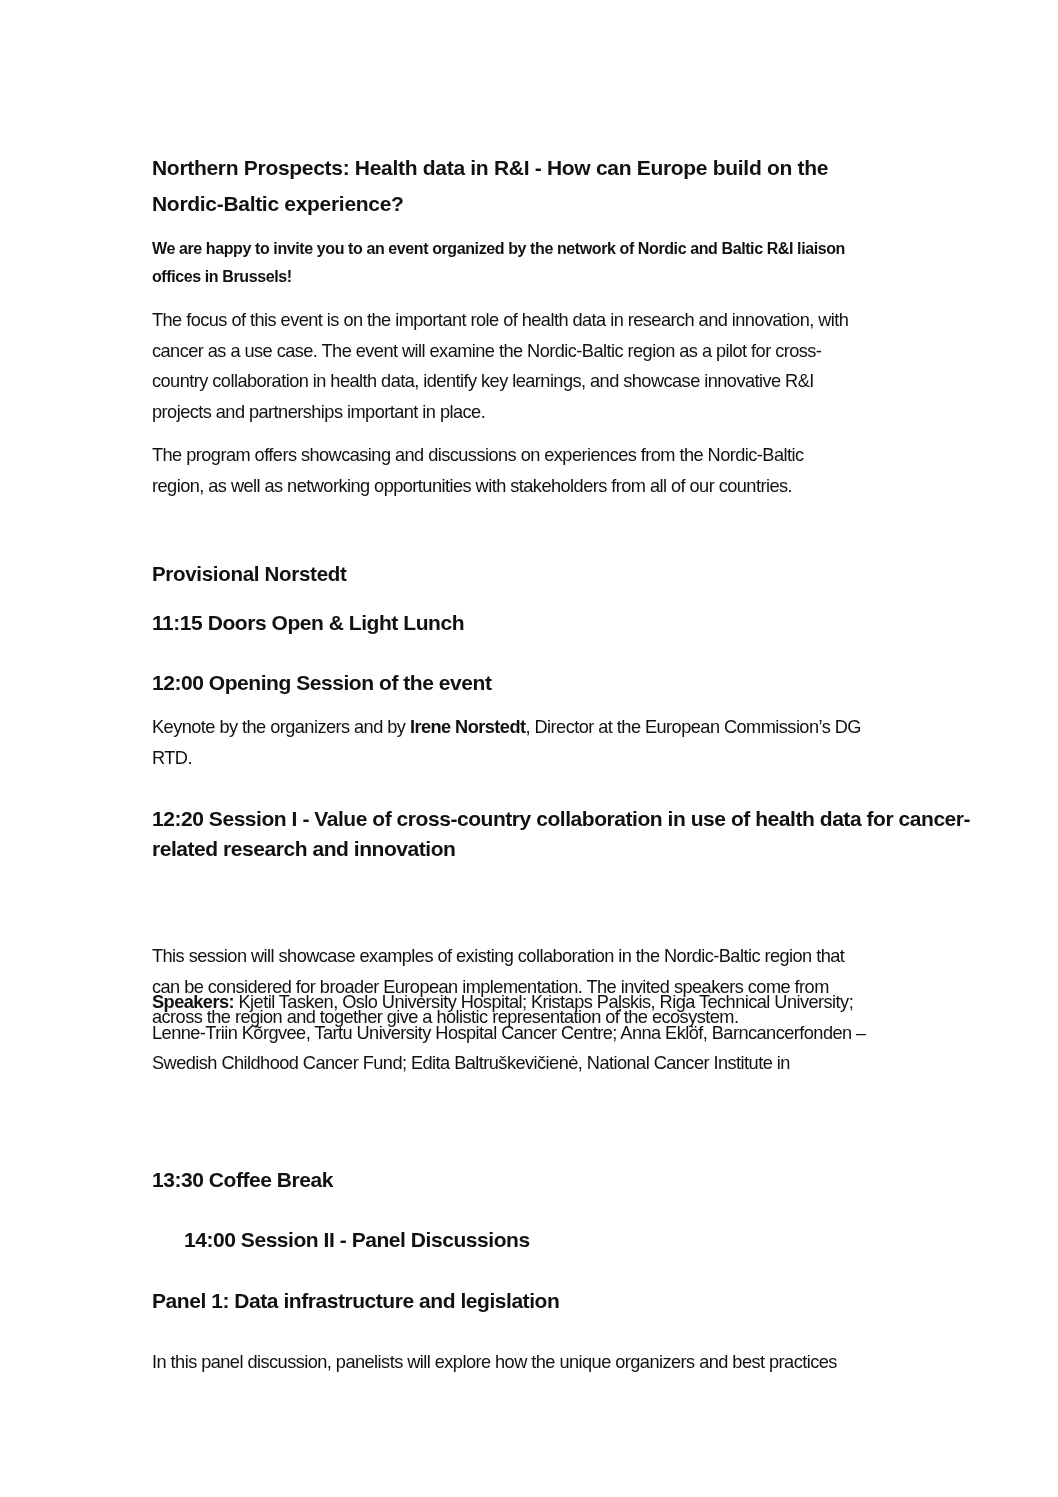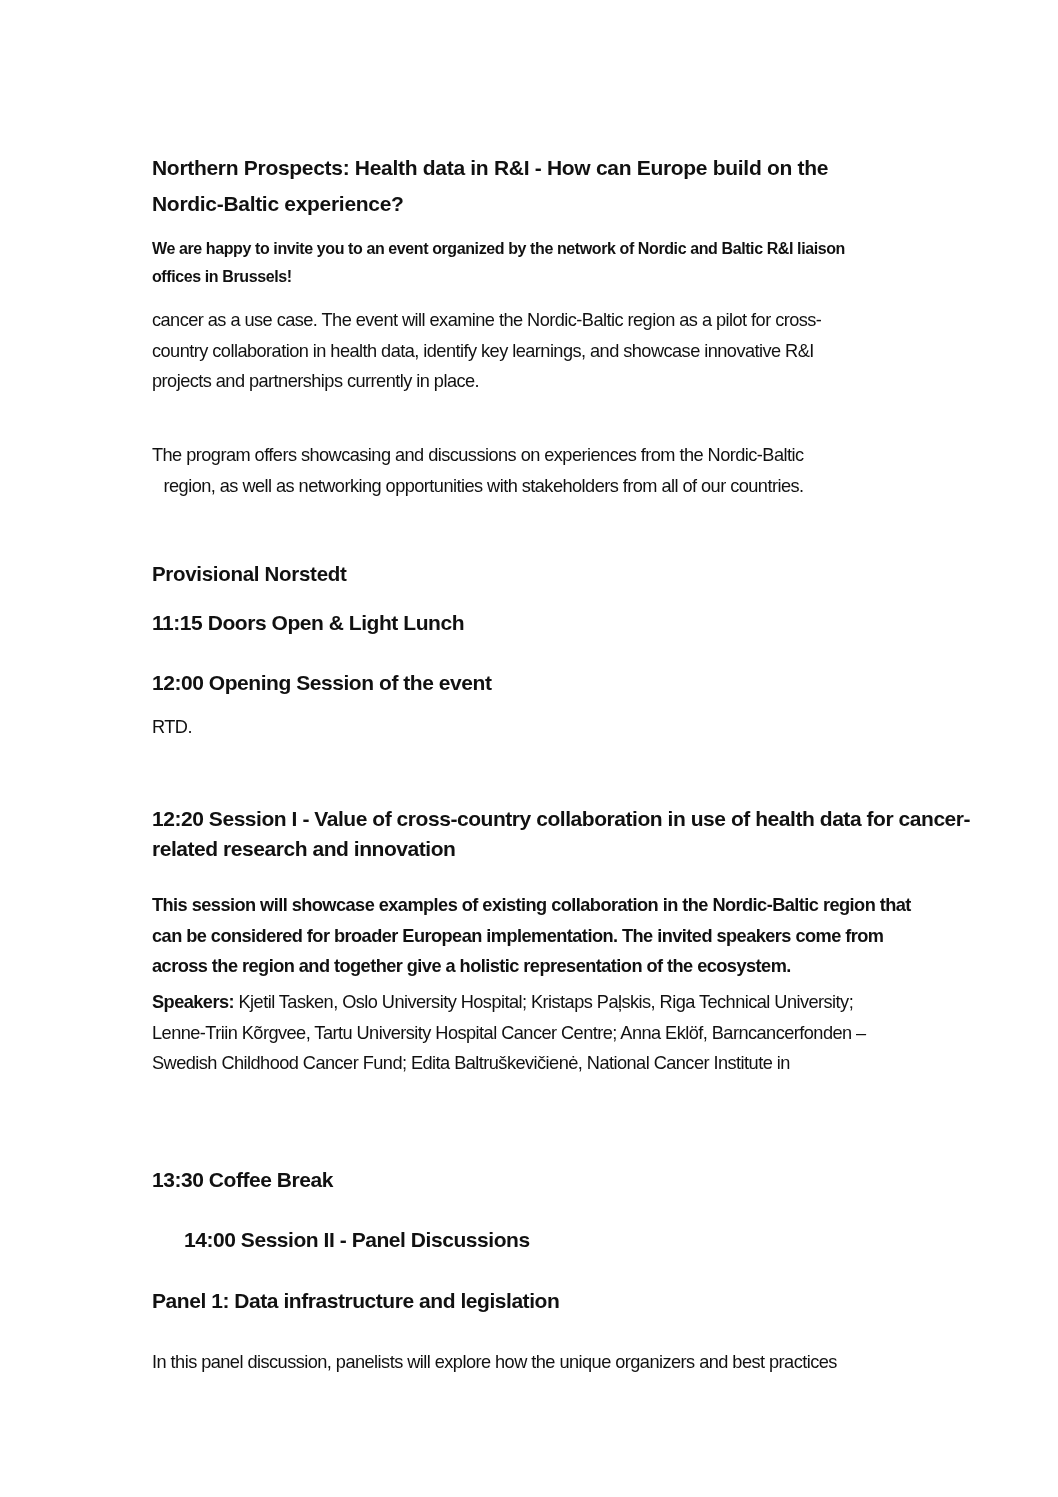--- a/index.html
+++ b/index.html
@@ -23,46 +23,48 @@
     <div>Northern Prospects: Health data in R&amp;I - How can Europe build on the</div>
     <div>Nordic-Baltic experience?</div>
   </div>
 
   <div class="abs intro" style="top:235px;">
     <div>We are happy to invite you to an event organized by the network of Nordic and Baltic R&amp;I liaison</div>
     <div>offices in Brussels!</div>
   </div>
 
   <div class="abs body" style="top:305px;">
+    <div>The focus of this event is on the important role of health data in research and innovation, with</div>
     <div>cancer as a use case. The event will examine the Nordic-Baltic region as a pilot for cross-</div>
     <div>country collaboration in health data, identify key learnings, and showcase innovative R&amp;I</div>
-    <div>projects and partnerships currently in place.</div>
+    <div>projects and partnerships important in place.</div>
   </div>
 
-  <div class="abs body" style="top:440px;text-align:right;">
+  <div class="abs body" style="top:440px;">
     <div>The program offers showcasing and discussions on experiences from the Nordic-Baltic</div>
     <div>region, as well as networking opportunities with stakeholders from all of our countries.</div>
   </div>
 
   <div class="abs h2" style="top:562px;">Provisional Norstedt</div>
 
   <div class="abs h3" style="top:608px;">11:15 Doors Open &amp; Light Lunch</div>
 
   <div class="abs h3" style="top:668px;">12:00 Opening Session of the event</div>
 
   <div class="abs body" style="top:712px;">
+    <div><span>Keynote by the organizers and by </span><b>Irene Norstedt</b><span>, Director at the European Commission’s DG</span></div>
     <div>RTD.</div>
   </div>
 
   <div class="abs h3" style="top:804px;">
     <div>12:20 Session I - Value of cross-country collaboration in use of health data for cancer-</div>
     <div>related research and innovation</div>
   </div>
 
-  <div class="abs body" style="top:890px;font-weight:bold;">
+  <div class="abs body" style="top:941px;">
     <div>This session will showcase examples of existing collaboration in the Nordic-Baltic region that</div>
     <div>can be considered for broader European implementation. The invited speakers come from</div>
     <div>across the region and together give a holistic representation of the ecosystem.</div>
   </div>
 
   <div class="abs body" style="top:987px;">
     <div><b>Speakers:</b><span> Kjetil Tasken, Oslo University Hospital; Kristaps Paļskis, Riga Technical University;</span></div>
     <div>Lenne-Triin Kõrgvee, Tartu University Hospital Cancer Centre; Anna Eklöf, Barncancerfonden –</div>
     <div>Swedish Childhood Cancer Fund; Edita Baltruškevičienė, National Cancer Institute in</div>
   </div>

